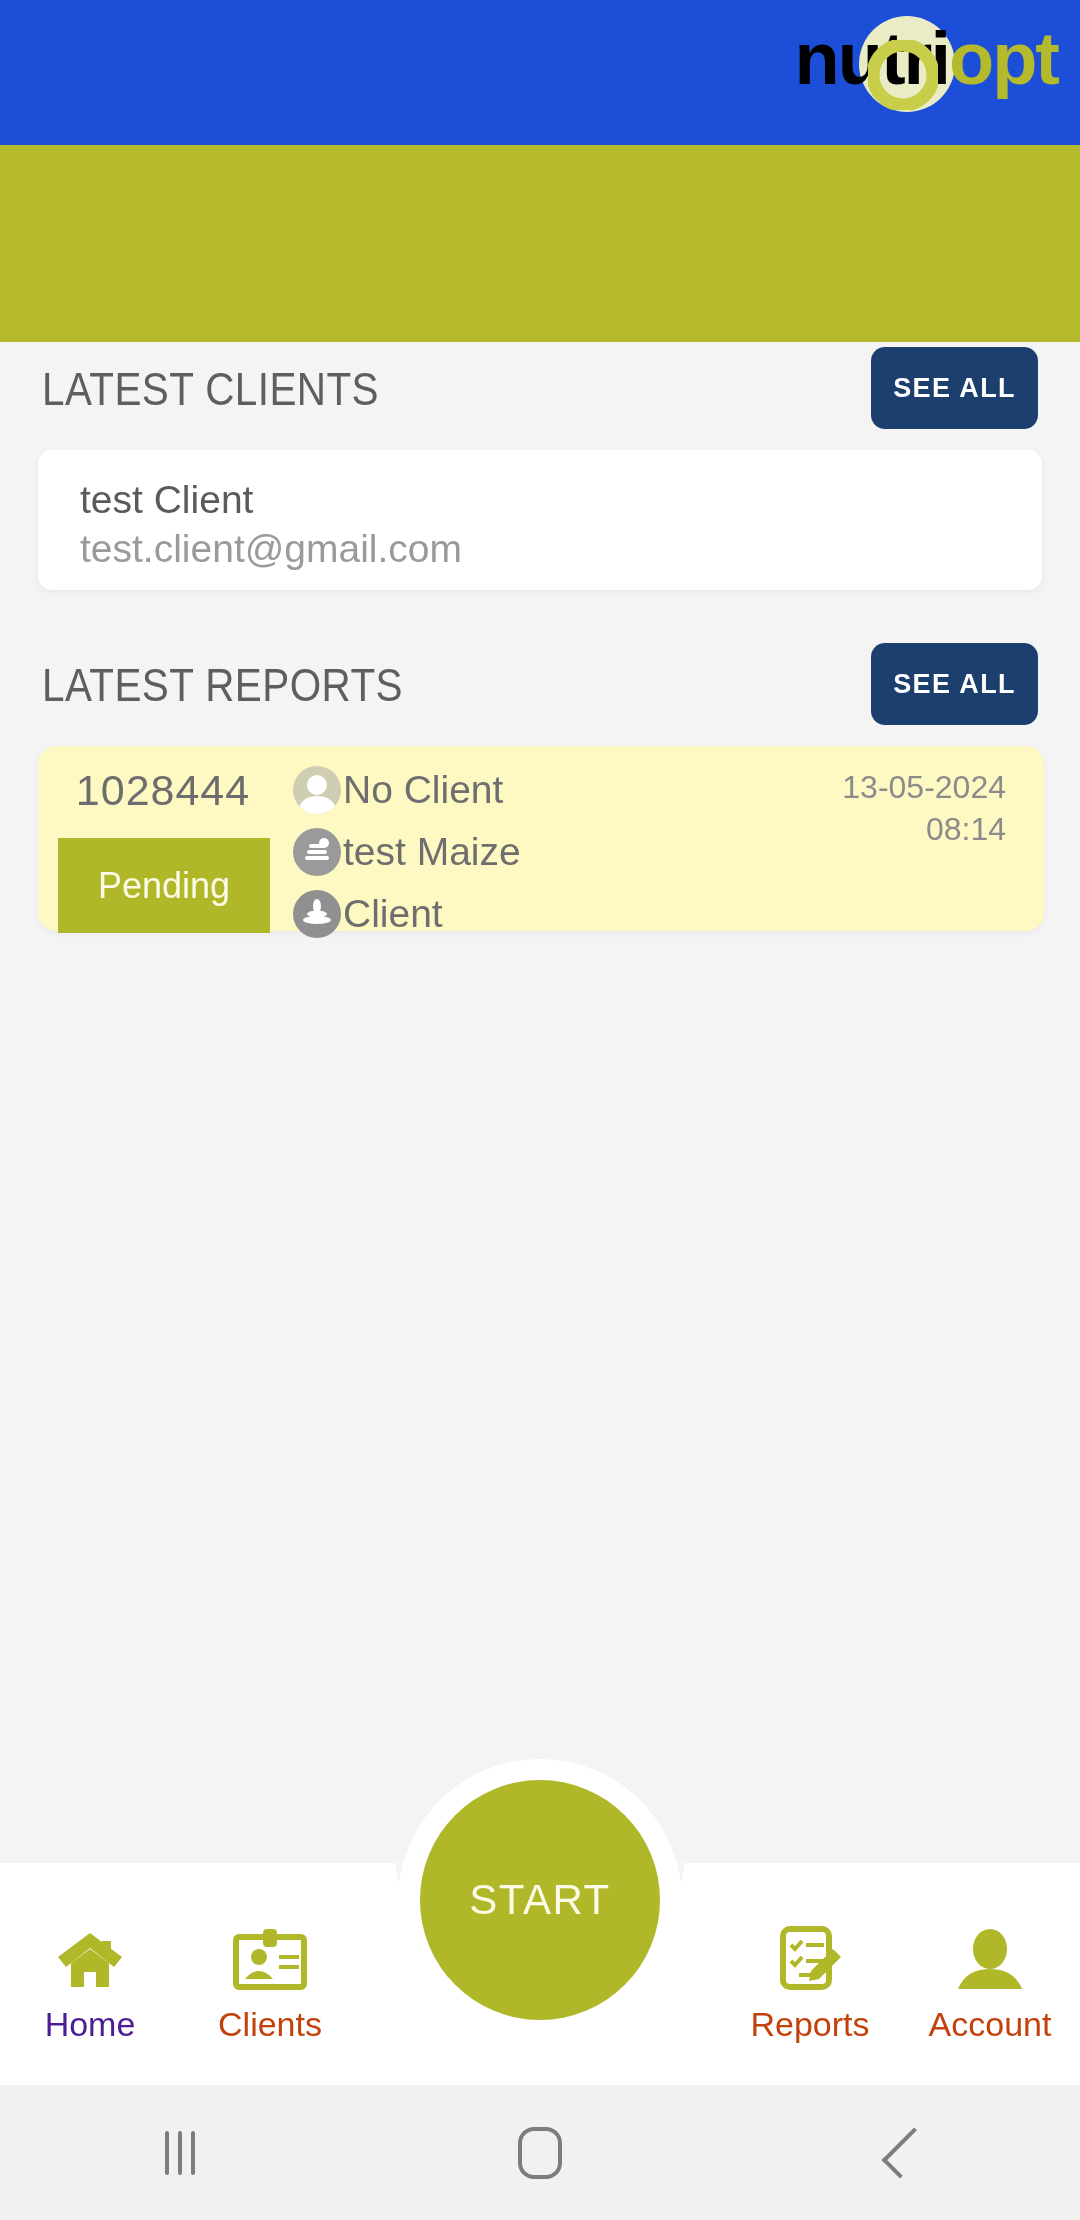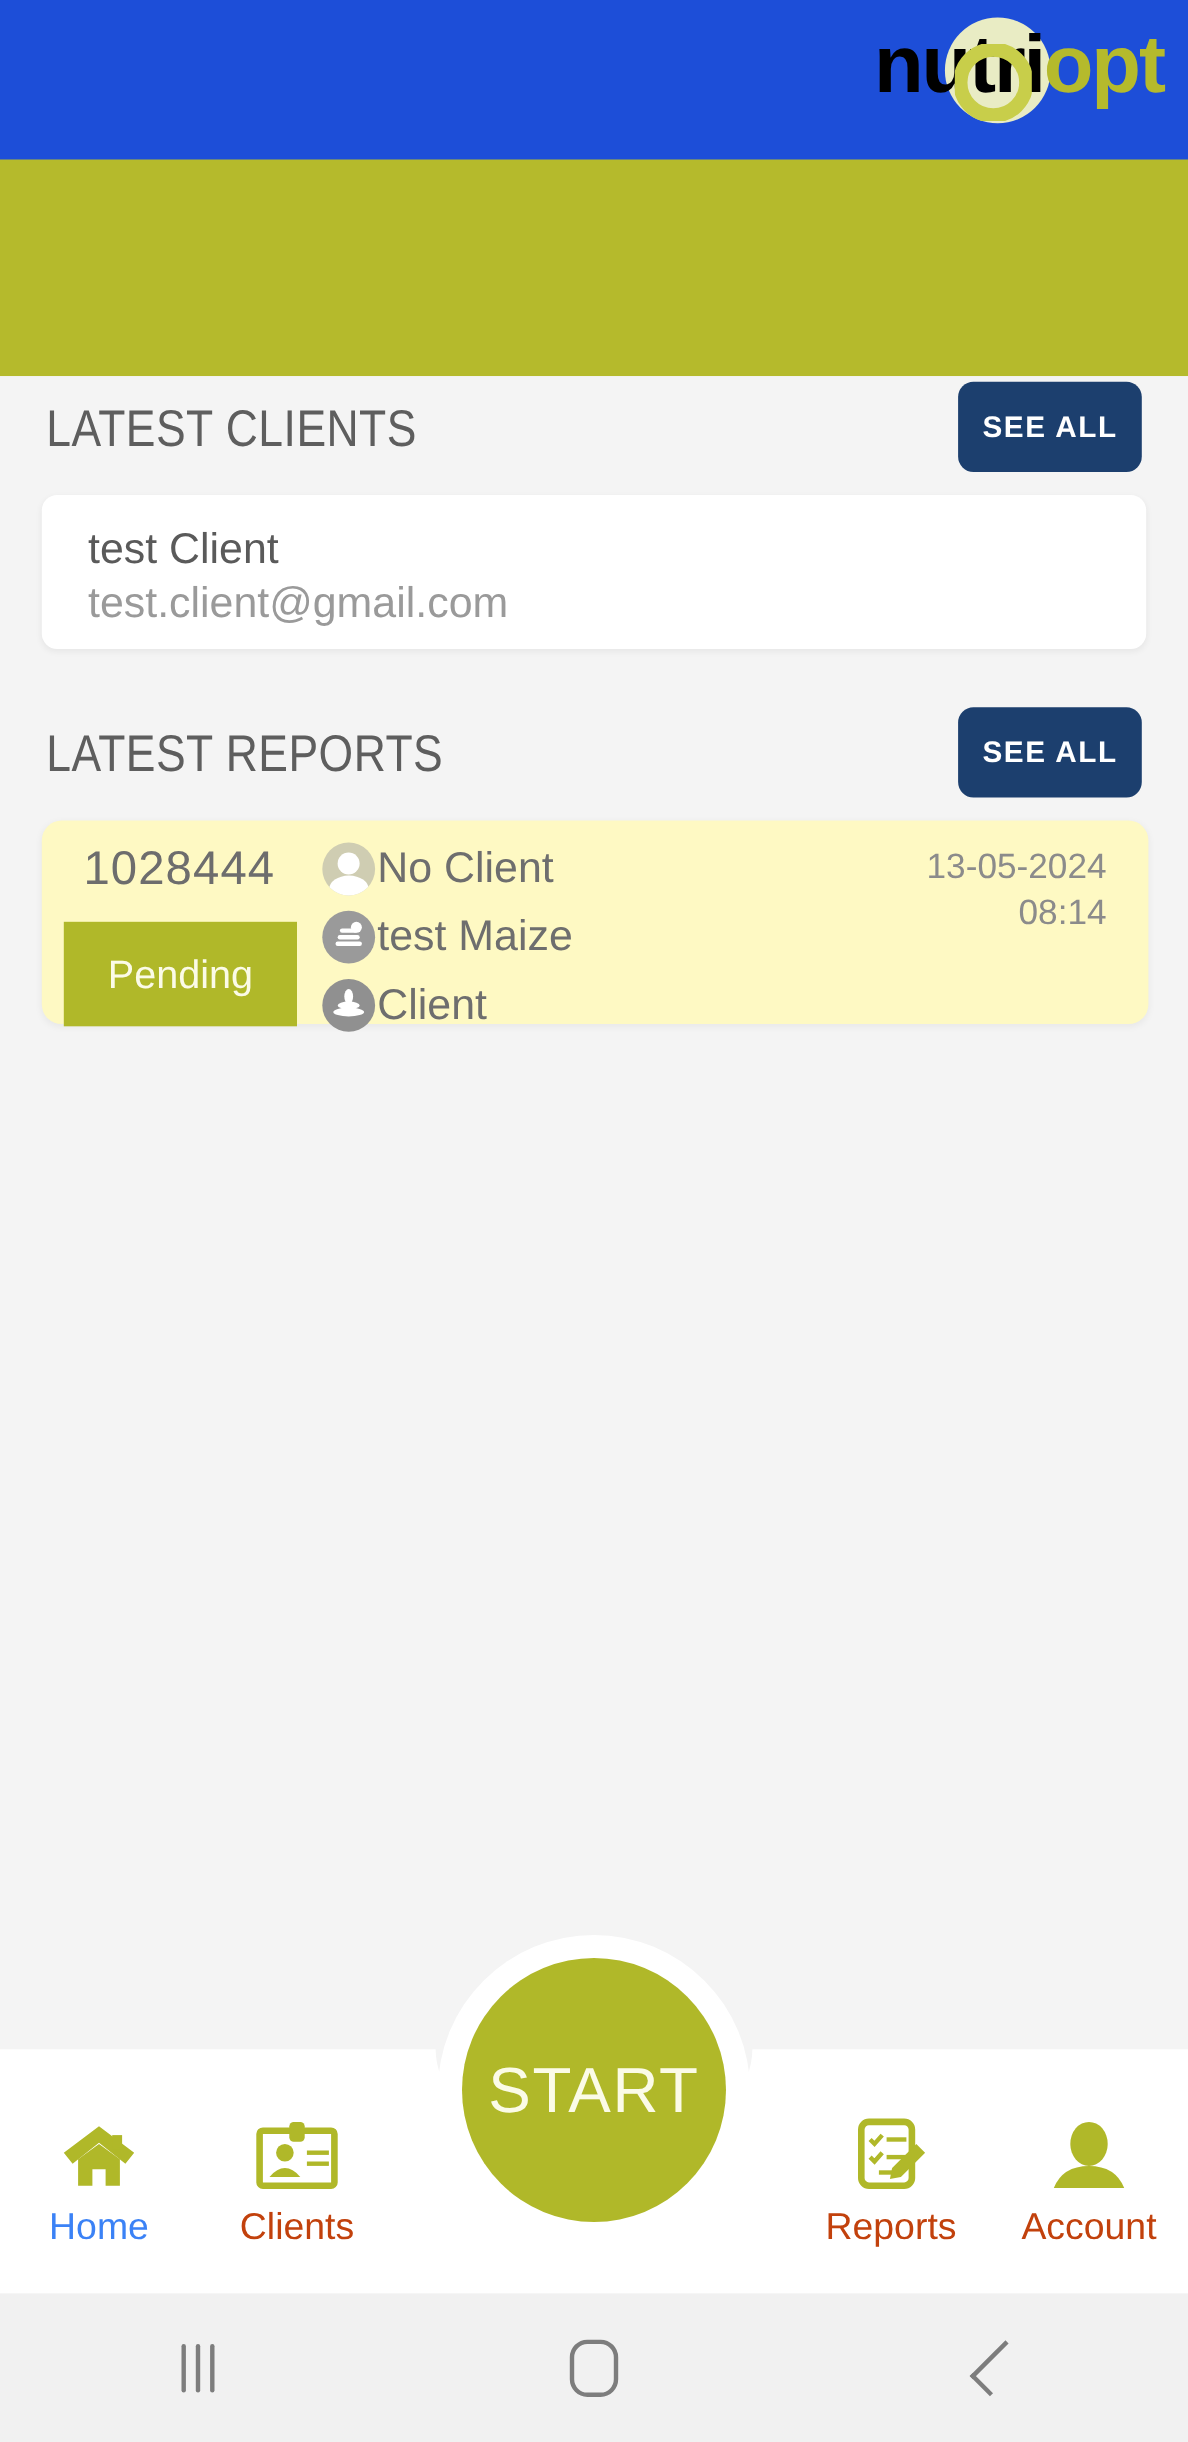--- a/index.html
+++ b/index.html
@@ -250,37 +250,37 @@
     display: flex;
     align-items: flex-end;
     justify-content: center;
   }
   .nav-label {
     margin-top: 12px;
     font-size: 34px;
     color: #c2410c;
     white-space: nowrap;
   }
-  .nav-label.active { color: #3b82f6; }
+  .nav-label.active { color: #4c1d95; }
 
   .start-halo {
     position: absolute;
     left: 398px; top: -104px;
     width: 284px; height: 284px;
     border-radius: 50%;
     background: #ffffff;
   }
   .start-btn {
     position: absolute;
     left: 420px; top: -83px;
     width: 240px; height: 240px;
     border-radius: 50%;
     background: #b0b829;
     color: #fbfbe7;
-    font-size: 58px;
+    font-size: 42px;
     letter-spacing: 1.5px;
     display: flex;
     align-items: center;
     justify-content: center;
     border: none;
     cursor: pointer;
     font-family: "Liberation Sans", sans-serif;
   }
 
   

